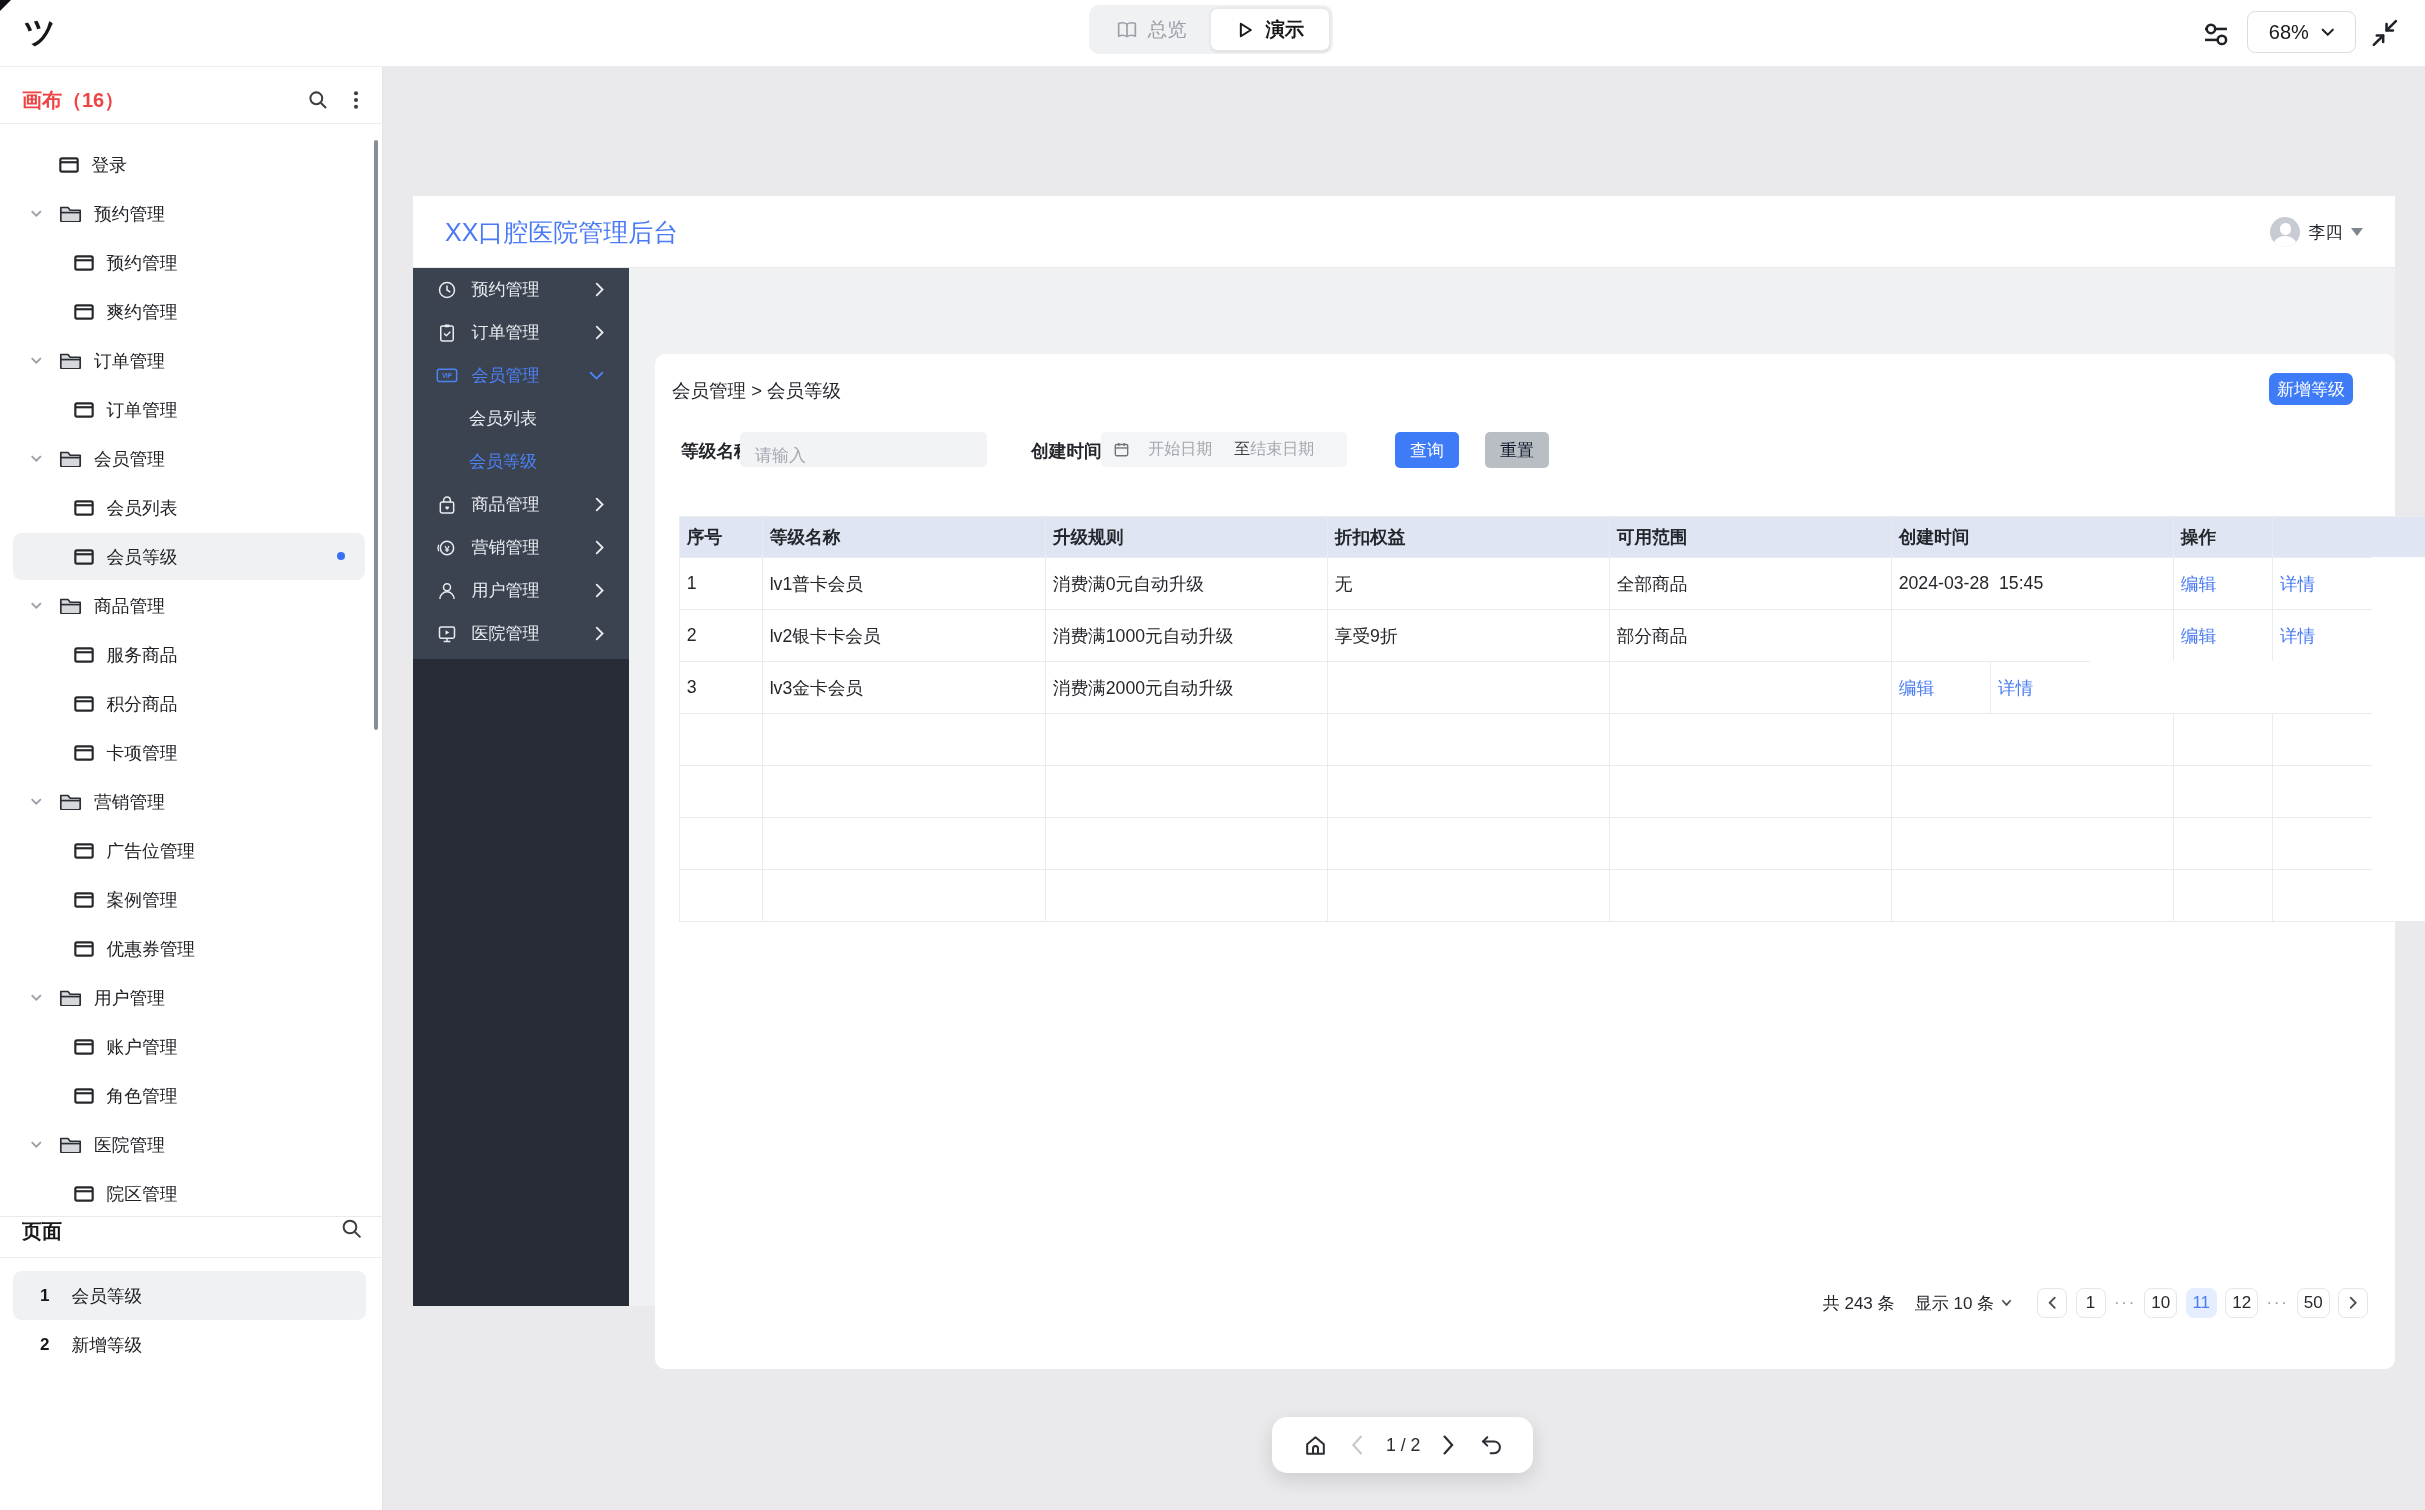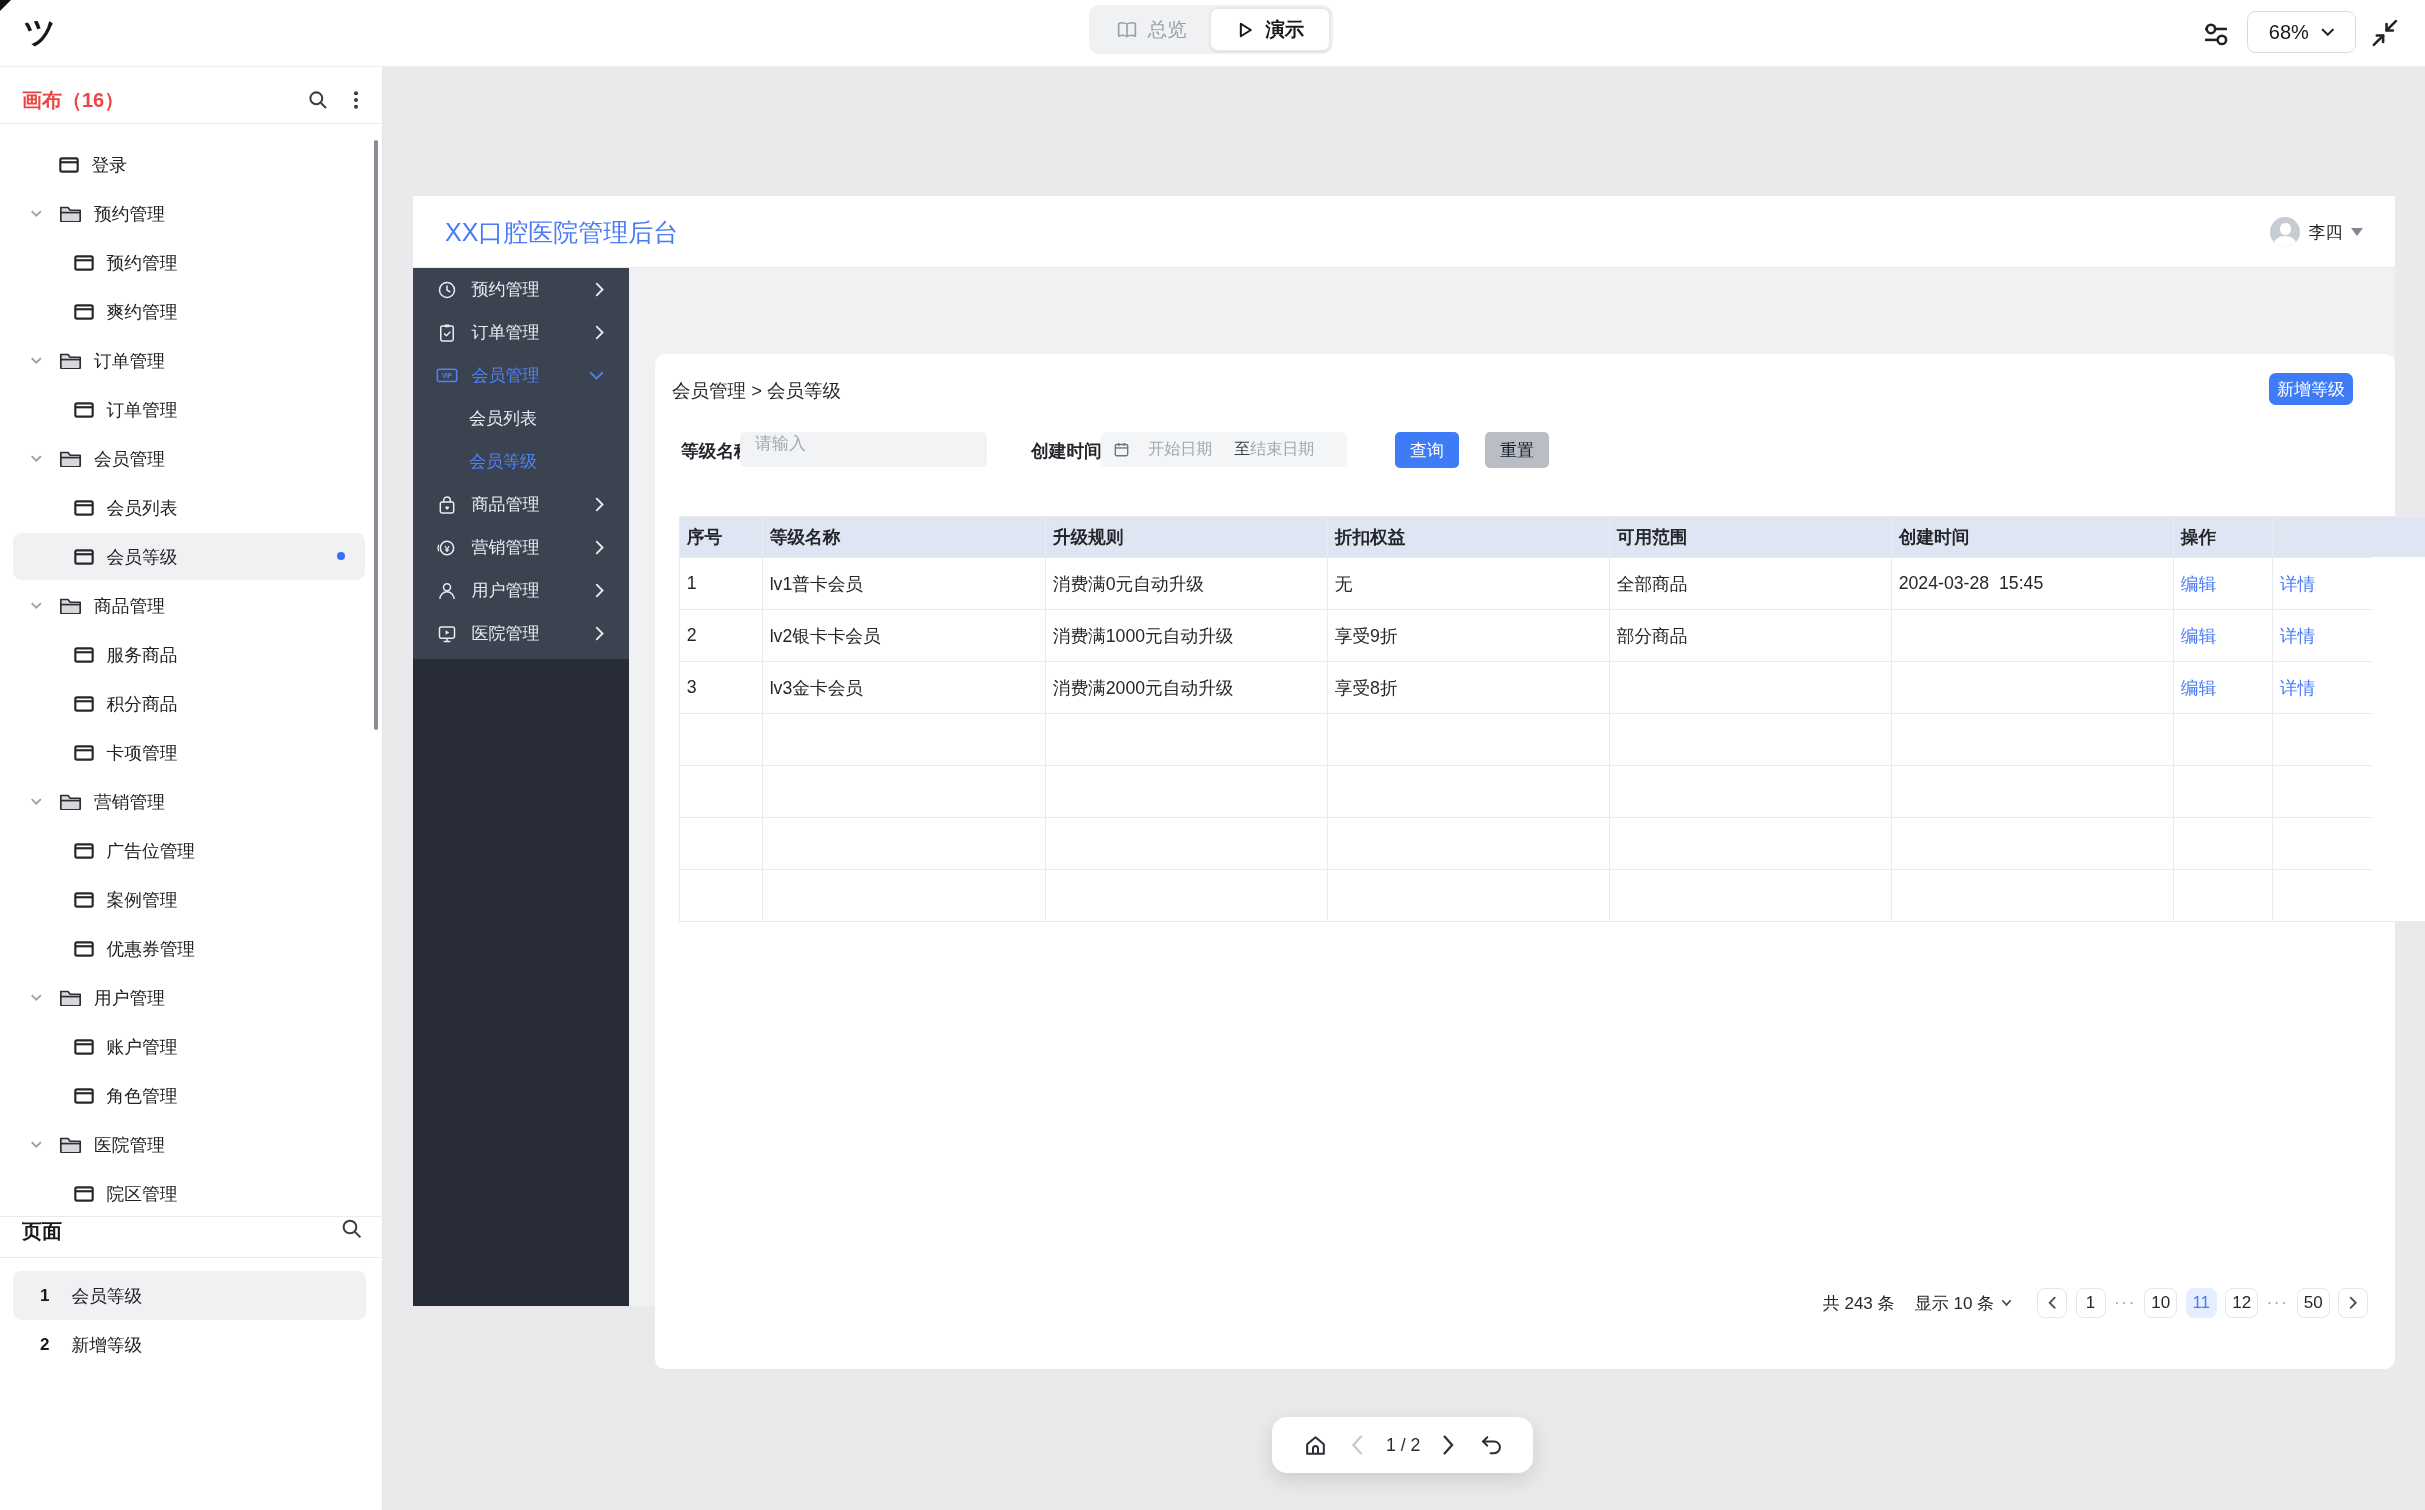--- a/index.html
+++ b/index.html
@@ -68,21 +68,21 @@
   .mrow.active{color:#4d82f8}
   .mrow.sub .mlbl{margin-left:56px}
   .mrow.sub.active{color:#4d82f8}
 
   
   .card{position:absolute;left:242px;top:86px;width:1740px;height:1015px;background:#fff;border-radius:10px}
   .breadcrumb{position:absolute;left:17px;top:23.6px;font-size:18.5px;font-weight:500;color:#24262b}
   .add-btn{position:absolute;left:1614px;top:19.4px;width:84px;height:32px;background:#3e7cf7;border-radius:6.7px;color:#fff;font-size:17px;display:flex;align-items:center;justify-content:center}
 
   .f-label{position:absolute;top:85px;font-size:17.7px;font-weight:700;color:#23262b}
-  .f-input{position:absolute;left:85px;top:78px;width:247px;height:35px;background:#f2f3f5;border-radius:5px;display:flex;align-items:flex-start;padding-left:15px;font-size:17px;color:#a3a8b0}
+  .f-input{position:absolute;left:85px;top:78px;width:247px;height:35px;background:#f2f3f5;border-radius:5px;display:flex;align-items:flex-end;padding-left:15px;font-size:17px;color:#a3a8b0}
   .f-date{position:absolute;left:446px;top:78px;width:246px;height:35px;background:#f4f5f7;border-radius:5px;display:flex;align-items:center;font-size:16px;color:#a3a8b0}
   .f-date .cal{margin-left:11.8px;display:flex}
   .f-date .ds{margin-left:18.5px}
   .f-date .dz{margin-left:22px;color:#3a3e44}
   .f-date .de{}
   .btn{position:absolute;top:78px;width:64px;height:36px;border-radius:5px;font-size:17px;display:flex;align-items:center;justify-content:center}
   .btn-search{left:740px;background:#3e7cf7;color:#fff}
   .btn-reset{left:830px;background:#b9bdc4;color:#0f172a}
 
   
@@ -625,21 +625,20 @@
             <div class="tc c3">享受9折</div>
             <div class="tc c4">部分商品</div>
             <div class="tc c5"></div>
             <div class="tc c6 link">编辑</div>
             <div class="tc c7 link">详情</div>
           </div>
           <div class="tr">
             <div class="tc c0">3</div>
             <div class="tc c1">lv3金卡会员</div>
             <div class="tc c2">消费满2000元自动升级</div>
-            <div class="tc c3">享受8折</div>
             <div class="tc c4"></div>
             <div class="tc c5"></div>
             <div class="tc c6 link">编辑</div>
             <div class="tc c7 link">详情</div>
           </div>
           <div class="tr">
             <div class="tc c0"></div>
               <div class="tc c1"></div>
               <div class="tc c2"></div>
               <div class="tc c3"></div>

